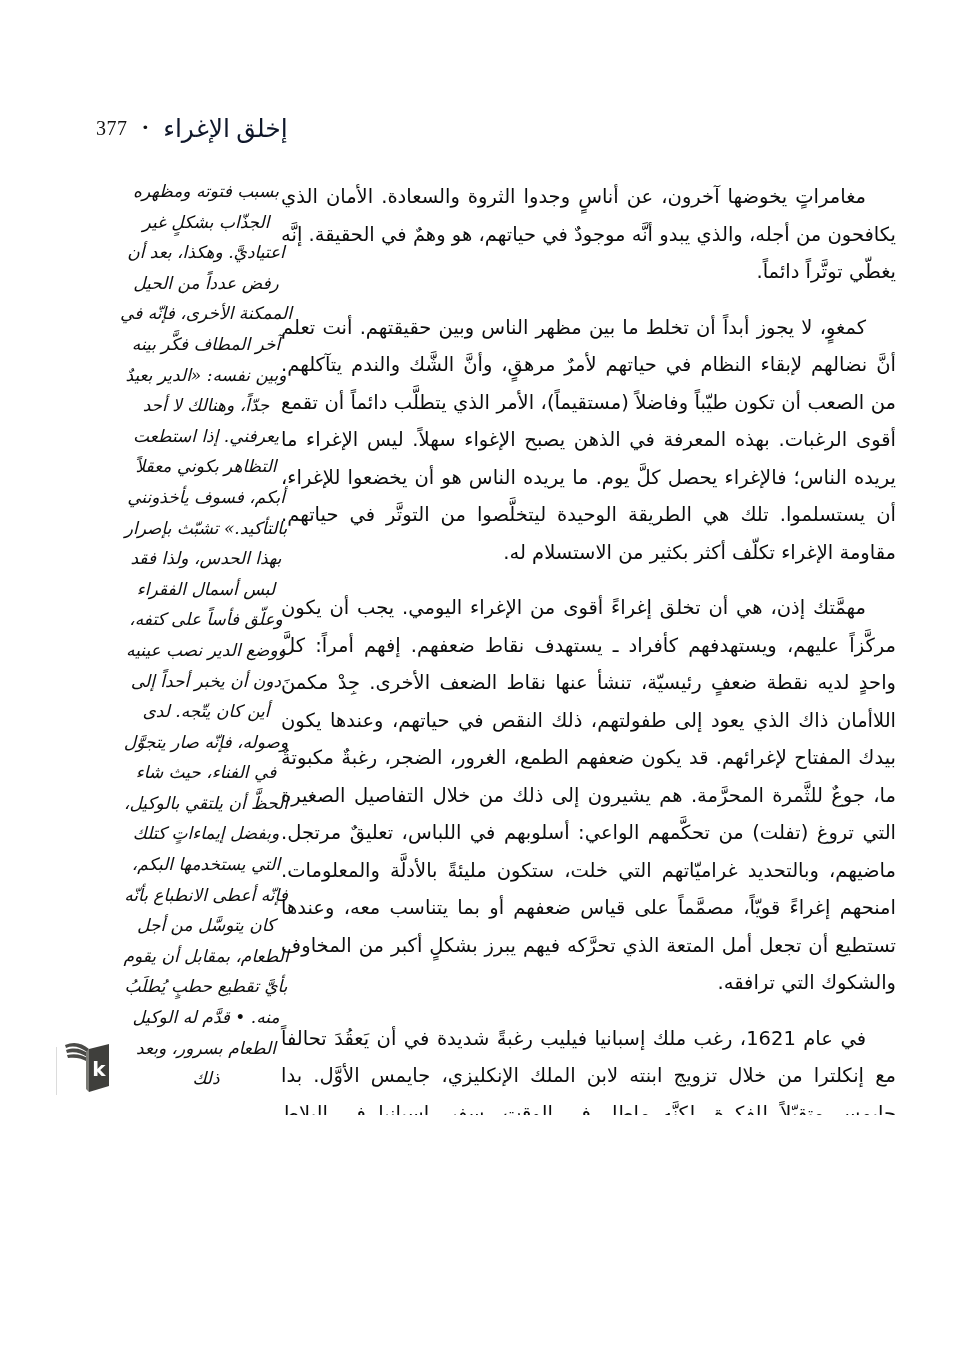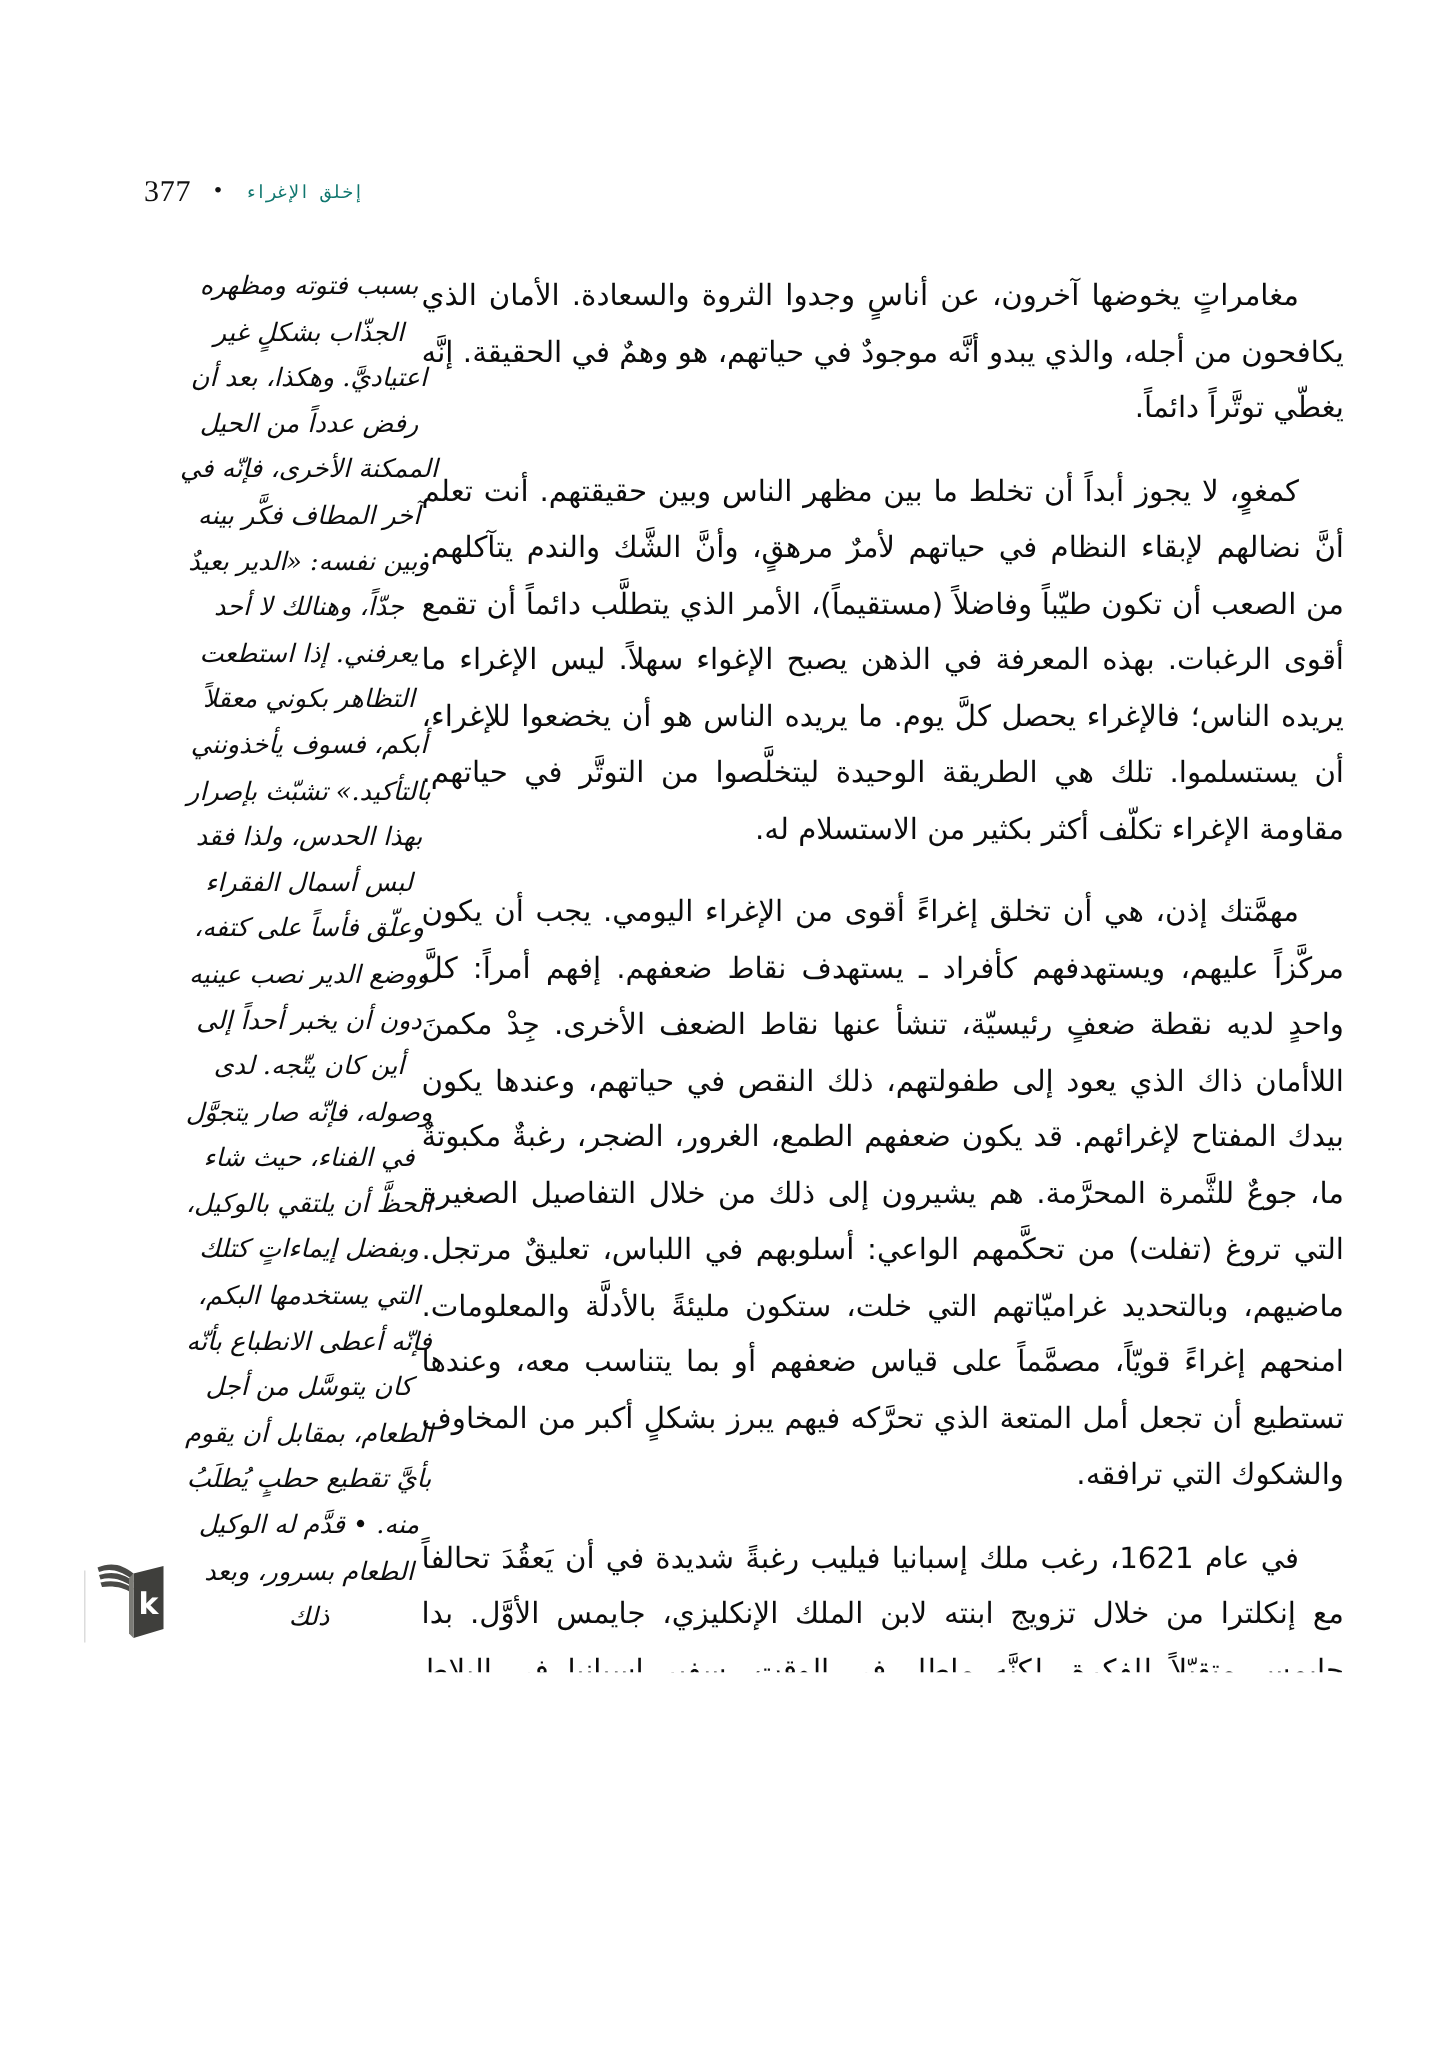--- a/index.html
+++ b/index.html
@@ -39,23 +39,23 @@
     color: #111;
   }
   .running-head .sep {
     font-size: 13px;
     line-height: 1;
     color: #111;
     transform: translateY(-1px);
   }
   .running-head .chapter-title {
     direction: rtl;
-    font-family: Liberation Mono, monospace;
-    font-size: 12px;
-    color: #0f766e;
+    font-family: Liberation Serif, serif;
+    font-size: 25px;
+    color: #0f172a;
     white-space: nowrap;
   }
 
   
   .content {
     position: absolute;
     top: 178px;
     left: 96px;
     width: 800px;
     height: 1090px;

